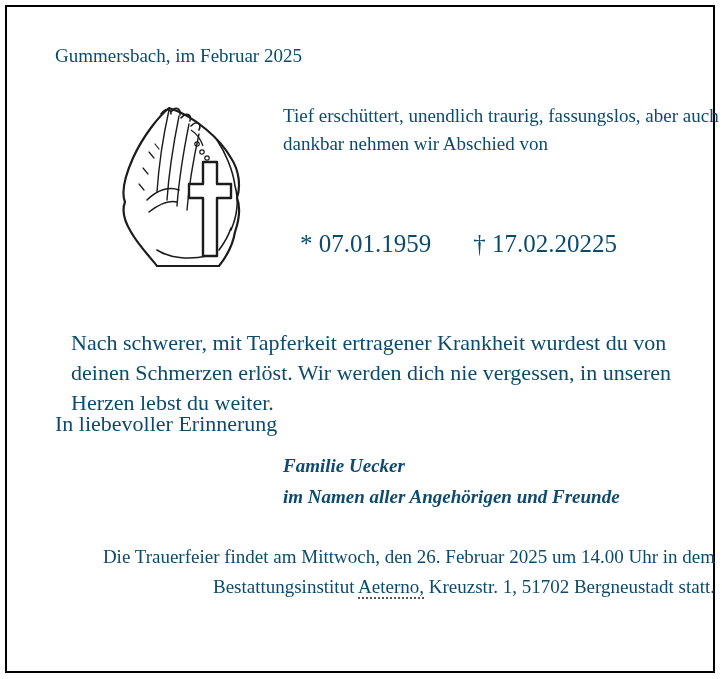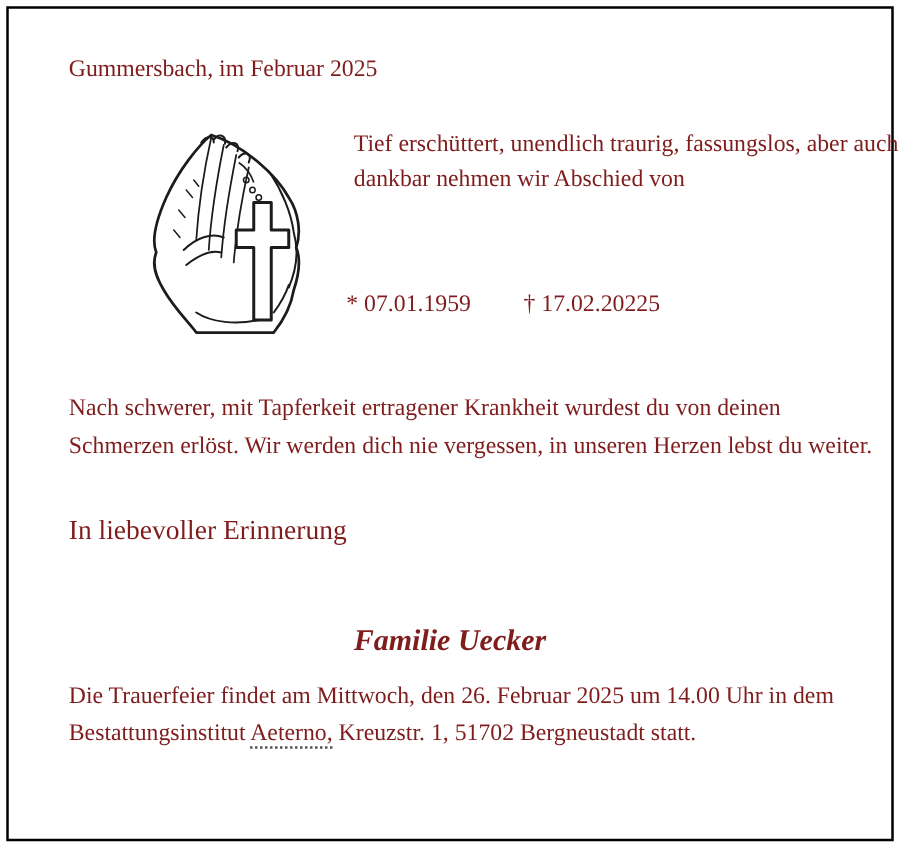--- a/index.html
+++ b/index.html
@@ -6,21 +6,21 @@
     margin: 0;
     padding: 0;
     background: #ffffff;
   }
   .page {
     position: relative;
     width: 722px;
     height: 679px;
     background: #ffffff;
     font-family: "Liberation Serif", "DejaVu Serif", serif;
-    color: #7f1d1d;
+    color: #0c4a6e;
     overflow: hidden;
   }
   .frame {
     position: absolute;
     left: 5px;
     top: 5px;
     width: 706px;
     height: 664px;
     border: 2px solid #000000;
     pointer-events: none;
@@ -55,65 +55,65 @@
     top: 172px;
     margin: 0;
     font-size: 42px;
     line-height: 48px;
     font-weight: bold;
     white-space: nowrap;
     letter-spacing: 0.5px;
   }
   .dates {
     position: absolute;
-    left: 277px;
+    left: 300px;
     top: 230px;
-    font-size: 19px;
+    font-size: 25px;
     line-height: 28px;
     white-space: nowrap;
   }
   .dates .gap {
     display: inline-block;
     width: 42px;
   }
   .condolence {
     position: absolute;
     left: 55px;
     top: 312px;
     width: 650px;
-    margin: 0;
-    font-size: 19px;
+    margin: 16px;
+    font-size: 22px;
     line-height: 30px;
   }
   .remembrance {
     position: absolute;
     left: 55px;
     top: 410px;
     font-size: 22px;
     line-height: 28px;
     white-space: nowrap;
   }
   .signature {
     position: absolute;
     left: 283px;
     top: 450px;
-    font-size: 24px;
+    font-size: 19px;
     line-height: 31px;
     font-weight: bold;
     font-style: italic;
-    margin-top: 48px;
   }
   .funeral {
     position: absolute;
     left: 55px;
     top: 542px;
     width: 660px;
     margin: 0;
     font-size: 19px;
     line-height: 30px;
+    text-align: right;
   }
   .marked {
     border-bottom: 2px dotted #555555;
   }
 </style>
 </head>
 <body>
 
 <div class="page">
 
@@ -155,17 +155,18 @@
   <div class="dates">
     <span>* 07.01.1959</span><span class="gap"></span><span>† 17.02.20225</span>
   </div>
 
   <p class="condolence">Nach schwerer, mit Tapferkeit ertragener Krankheit wurdest du von deinen Schmerzen erlöst. Wir werden dich nie vergessen, in unseren Herzen lebst du weiter.</p>
 
   <div class="remembrance">In liebevoller Erinnerung</div>
 
   <div class="signature">
     <div>Familie Uecker</div>
+    <div>im Namen aller Angehörigen und Freunde</div>
   </div>
 
   <p class="funeral"><span>Die Trauerfeier findet am Mittwoch, den 26. Februar 2025 um 14.00 Uhr in dem Bestattungsinstitut </span><span class="marked">Aeterno,</span><span> Kreuzstr. 1, 51702 Bergneustadt statt.</span></p>
 
 </div>
 
 </body></html>

